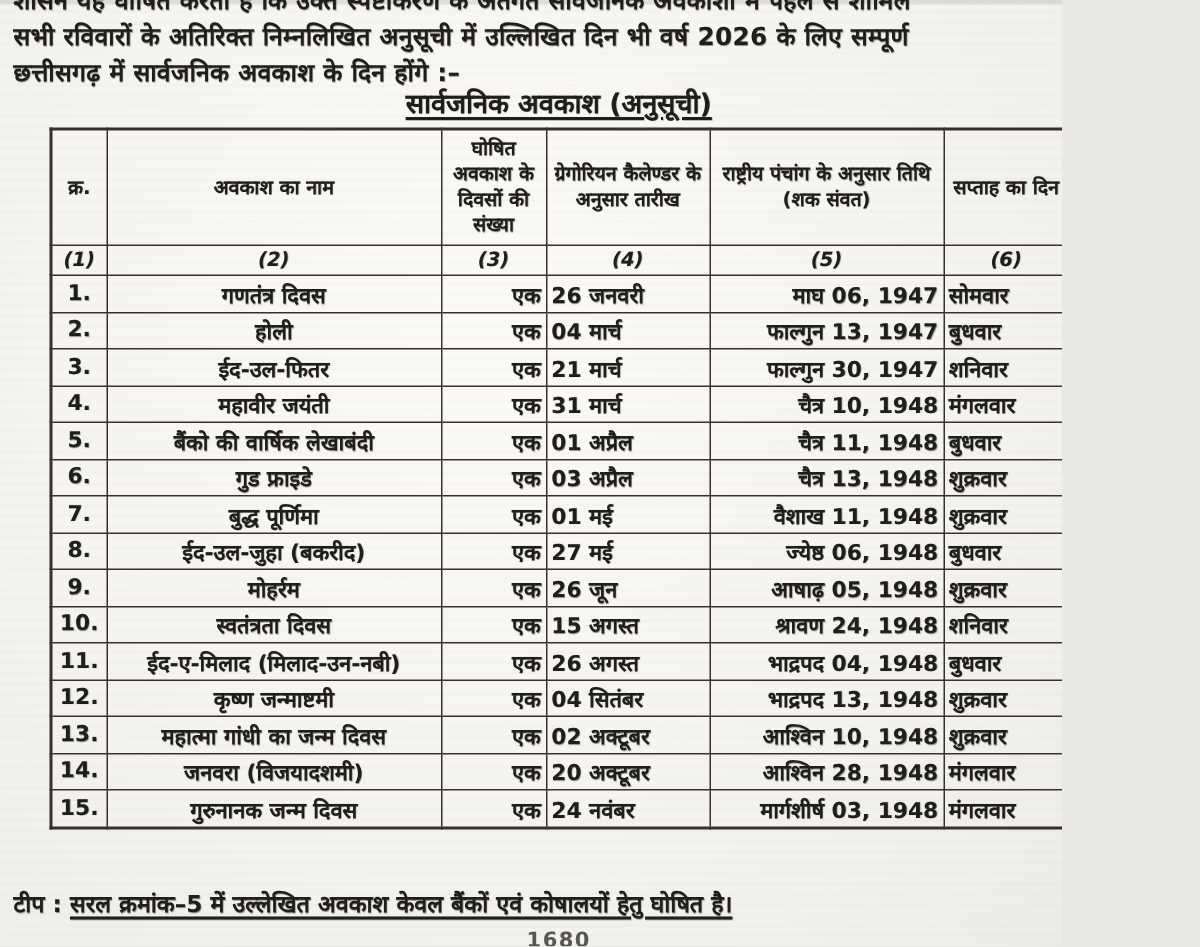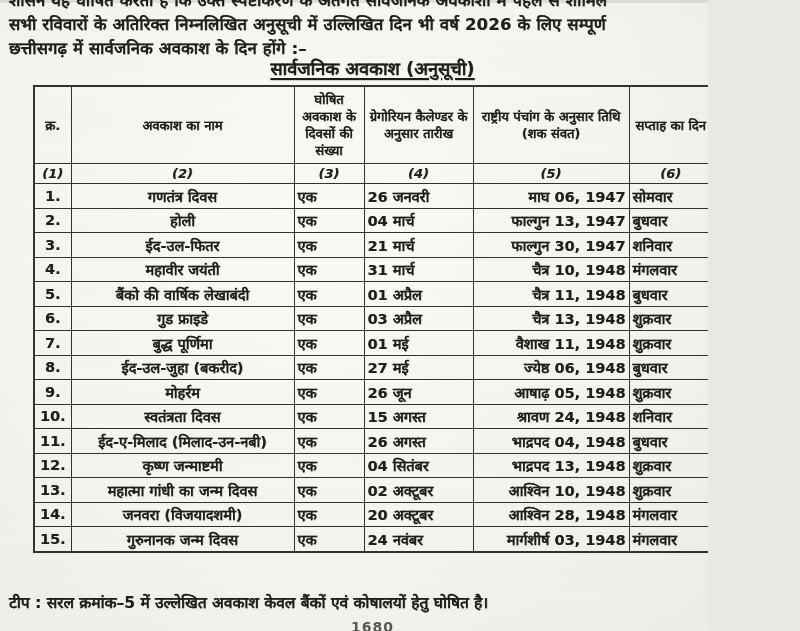--- a/index.html
+++ b/index.html
@@ -79,33 +79,34 @@
   tbody.data-rows td {
     height: 21.5px;
     font-size: 14.5px;
     padding: 1px 3px;
     vertical-align: middle;
     white-space: nowrap;
     overflow: hidden;
   }
   td.col-sr      { text-align: center; }
   td.col-name    { text-align: center; padding-left: 9px; }
-  td.col-count   { text-align: left; }
+  td.col-count   { text-align: right; }
   td.col-date    { text-align: left; padding-left: 8px; }
   td.col-tithi   { text-align: right; padding-left: 9px; }
   td.col-weekday { text-align: left; padding-left: 7px; }
   
   .note {
     position: absolute;
     left: 9px;
     top: 591px;
     font-size: 15.5px;
     white-space: nowrap;
   }
   .note .note-text {
+    text-decoration: underline;
     text-decoration-thickness: 1.8px;
     text-underline-offset: 3px;
   }
   
   .page-number {
     position: absolute;
     top: 619px;
     left: 0;
     width: 745px;
     text-align: center;

